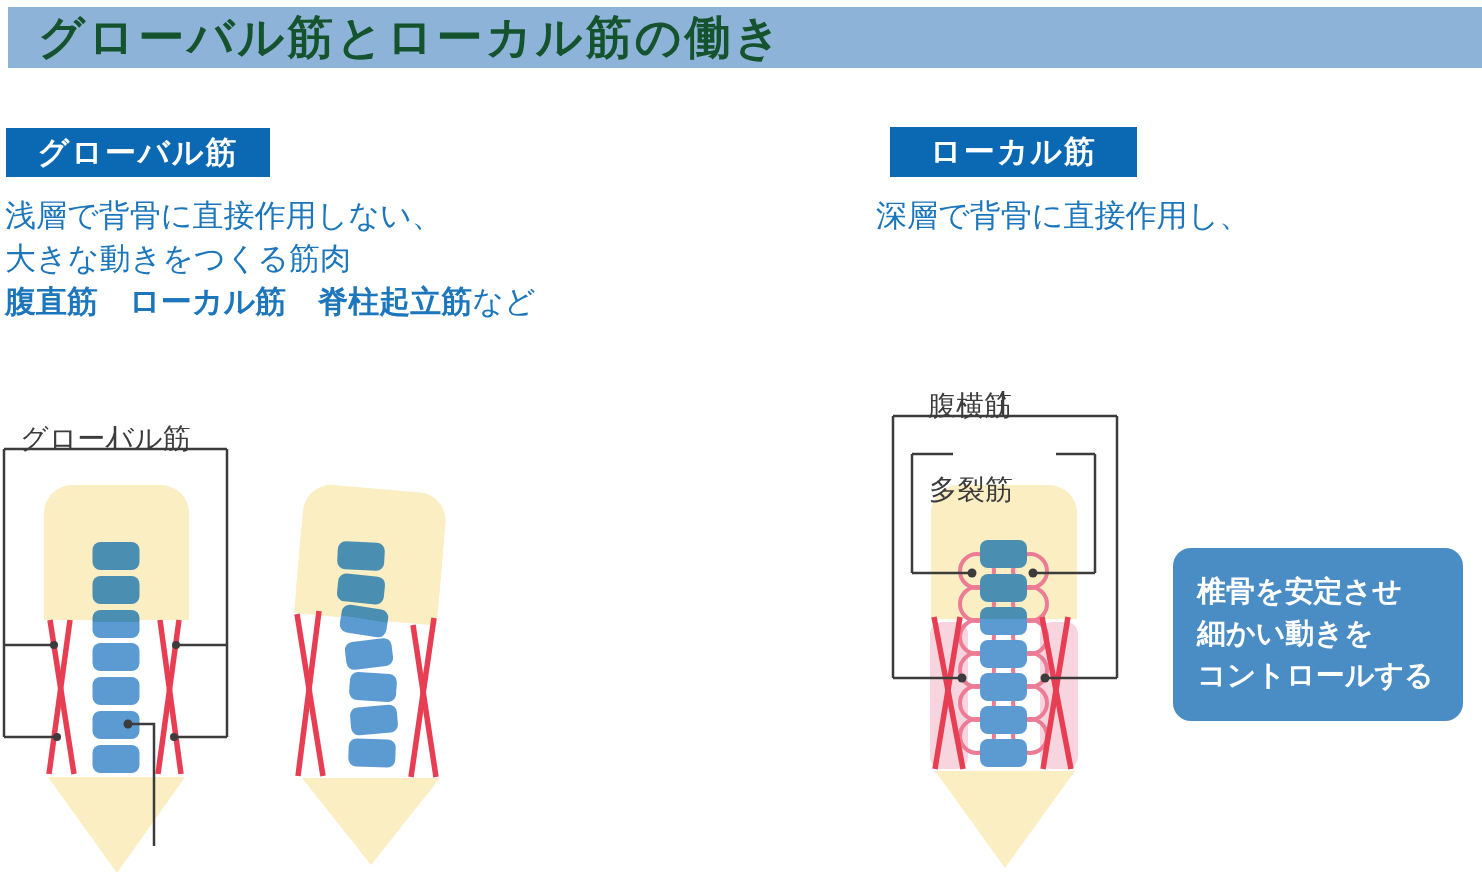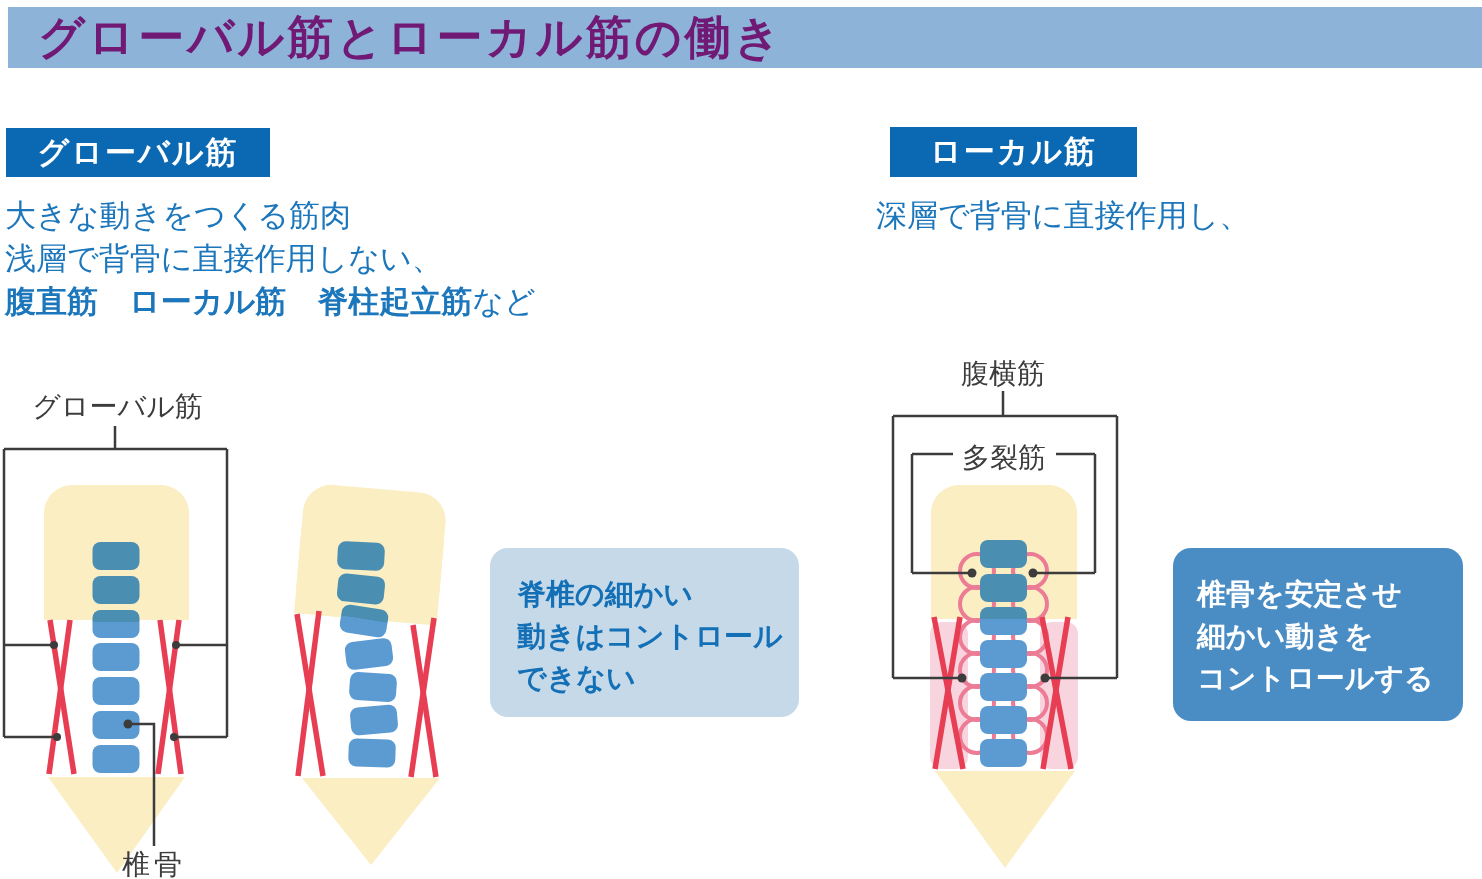--- a/index.html
+++ b/index.html
@@ -9,39 +9,39 @@
     --ring-pink:#EC7C95; --note-light-bg:#C5D9E9; --note-light-text:#1470B6;
     --note-dark-bg:#4A8CC4; --white:#FFFFFF;
   }
   *{margin:0;padding:0;box-sizing:border-box;}
   body{background:#fff;}
   .page{position:relative;width:1482px;height:879px;background:#fff;overflow:hidden;
         font-family:"DejaVu Sans","Liberation Sans",sans-serif;}
   .abs{position:absolute;}
   .header-bar{left:8px;top:7px;width:1474px;height:61px;background:var(--header-bg);
       display:flex;align-items:center;}
-  .header-title{color:#701a75;font-size:46px;font-weight:700;letter-spacing:3px;padding-left:30px;white-space:nowrap;}
+  .header-title{color:#14532d;font-size:46px;font-weight:700;letter-spacing:3px;padding-left:30px;white-space:nowrap;}
   .label-box{background:var(--label-bg);display:flex;align-items:center;justify-content:center;}
   .label-box span{color:#fff;font-size:31px;font-weight:700;letter-spacing:2px;}
   .label-box.global{left:6px;top:128px;width:264px;height:49px;}
   .label-box.local{left:890px;top:127px;width:247px;height:50px;}
   .para{font-size:31px;line-height:43px;color:var(--text-blue);white-space:nowrap;}
   .para.global{left:5px;top:194px;}
   .para.local{left:876px;top:194px;}
   .para .bold{font-weight:700;}
-  .diagram-label{color:var(--line-dark);font-size:28px;text-align:center;white-space:nowrap;}
+  .diagram-label{color:var(--line-dark);font-size:28px;white-space:nowrap;margin-top:32px;}
   .fig1-label{left:20px;top:388px;width:195px;}
   .vert-label{left:114px;top:846px;width:80px;letter-spacing:4px;}
   .fig3-outer-label{left:928px;top:355px;width:150px;}
   .fig3-inner-label{left:929px;top:439px;width:150px;}
   .note{border-radius:18px;}
   .note .note-text{font-weight:700;font-size:29px;line-height:42px;white-space:pre-line;}
   .note.light{left:490px;top:548px;width:309px;height:169px;background:var(--note-light-bg);}
   .note.light .note-text{color:var(--note-light-text);padding:25px 0 0 27px;}
-  .note.dark{left:1173px;top:548px;width:290px;height:173px;background:var(--note-dark-bg);}
+  .note.dark{left:1173px;top:548px;width:290px;height:173px;background:var(--note-dark-bg);font-family:Liberation Mono, monospace;}
   .note.dark .note-text{color:#fff;padding:25px 0 0 24px;}
   svg.diagram{left:0;top:0;}
   .bracket{stroke:var(--line-dark);stroke-width:2.5;fill:none;}
   .dot{fill:var(--line-dark);}
   .bone{fill:var(--bone-yellow);}
   .vlight{fill:var(--vert-light);}
   .vdark{fill:var(--vert-dark);}
   .mx{stroke:var(--muscle-red);stroke-width:5.5;fill:none;}
   .band{fill:var(--band-pink);}
   .ring{stroke:var(--ring-pink);stroke-width:4;fill:none;}
@@ -56,22 +56,22 @@
   </div>
 
   <div class="abs label-box global">
     <span>グローバル筋</span>
   </div>
   <div class="abs label-box local">
     <span>ローカル筋</span>
   </div>
 
   <div class="abs para global">
+    <div>浅層で背骨に直接作用しない、</div>
     <div>大きな動きをつくる筋肉</div>
-    <div>浅層で背骨に直接作用しない、</div>
     <div><span class="bold">腹直筋　ローカル筋　脊柱起立筋</span><span>など</span></div>
   </div>
   <div class="abs para local">
     <div>深層で背骨に直接作用し、</div>
   </div>
 
   <svg class="abs diagram" width="1482" height="879" viewBox="0 0 1482 879">
     <defs>
       <linearGradient id="vgrad" x1="0" y1="0" x2="0" y2="1">
         <stop offset="0" stop-color="#4A8EB2"></stop>
@@ -206,24 +206,19 @@
           <circle class="dot" cx="1033" cy="573" r="4.5"></circle>
       </g>
     </g>
   </svg>
 
   <div class="abs diagram-label fig1-label">グローバル筋</div>
   <div class="abs diagram-label vert-label">椎骨</div>
   <div class="abs diagram-label fig3-outer-label">腹横筋</div>
   <div class="abs diagram-label fig3-inner-label">多裂筋</div>
 
-  <div class="abs note light">
-    <div class="note-text">脊椎の細かい
-動きはコントロール
-できない</div>
-  </div>
   <div class="abs note dark">
     <div class="note-text">椎骨を安定させ
 細かい動きを
 コントロールする</div>
   </div>
 
 </div>
 
 </body></html>

